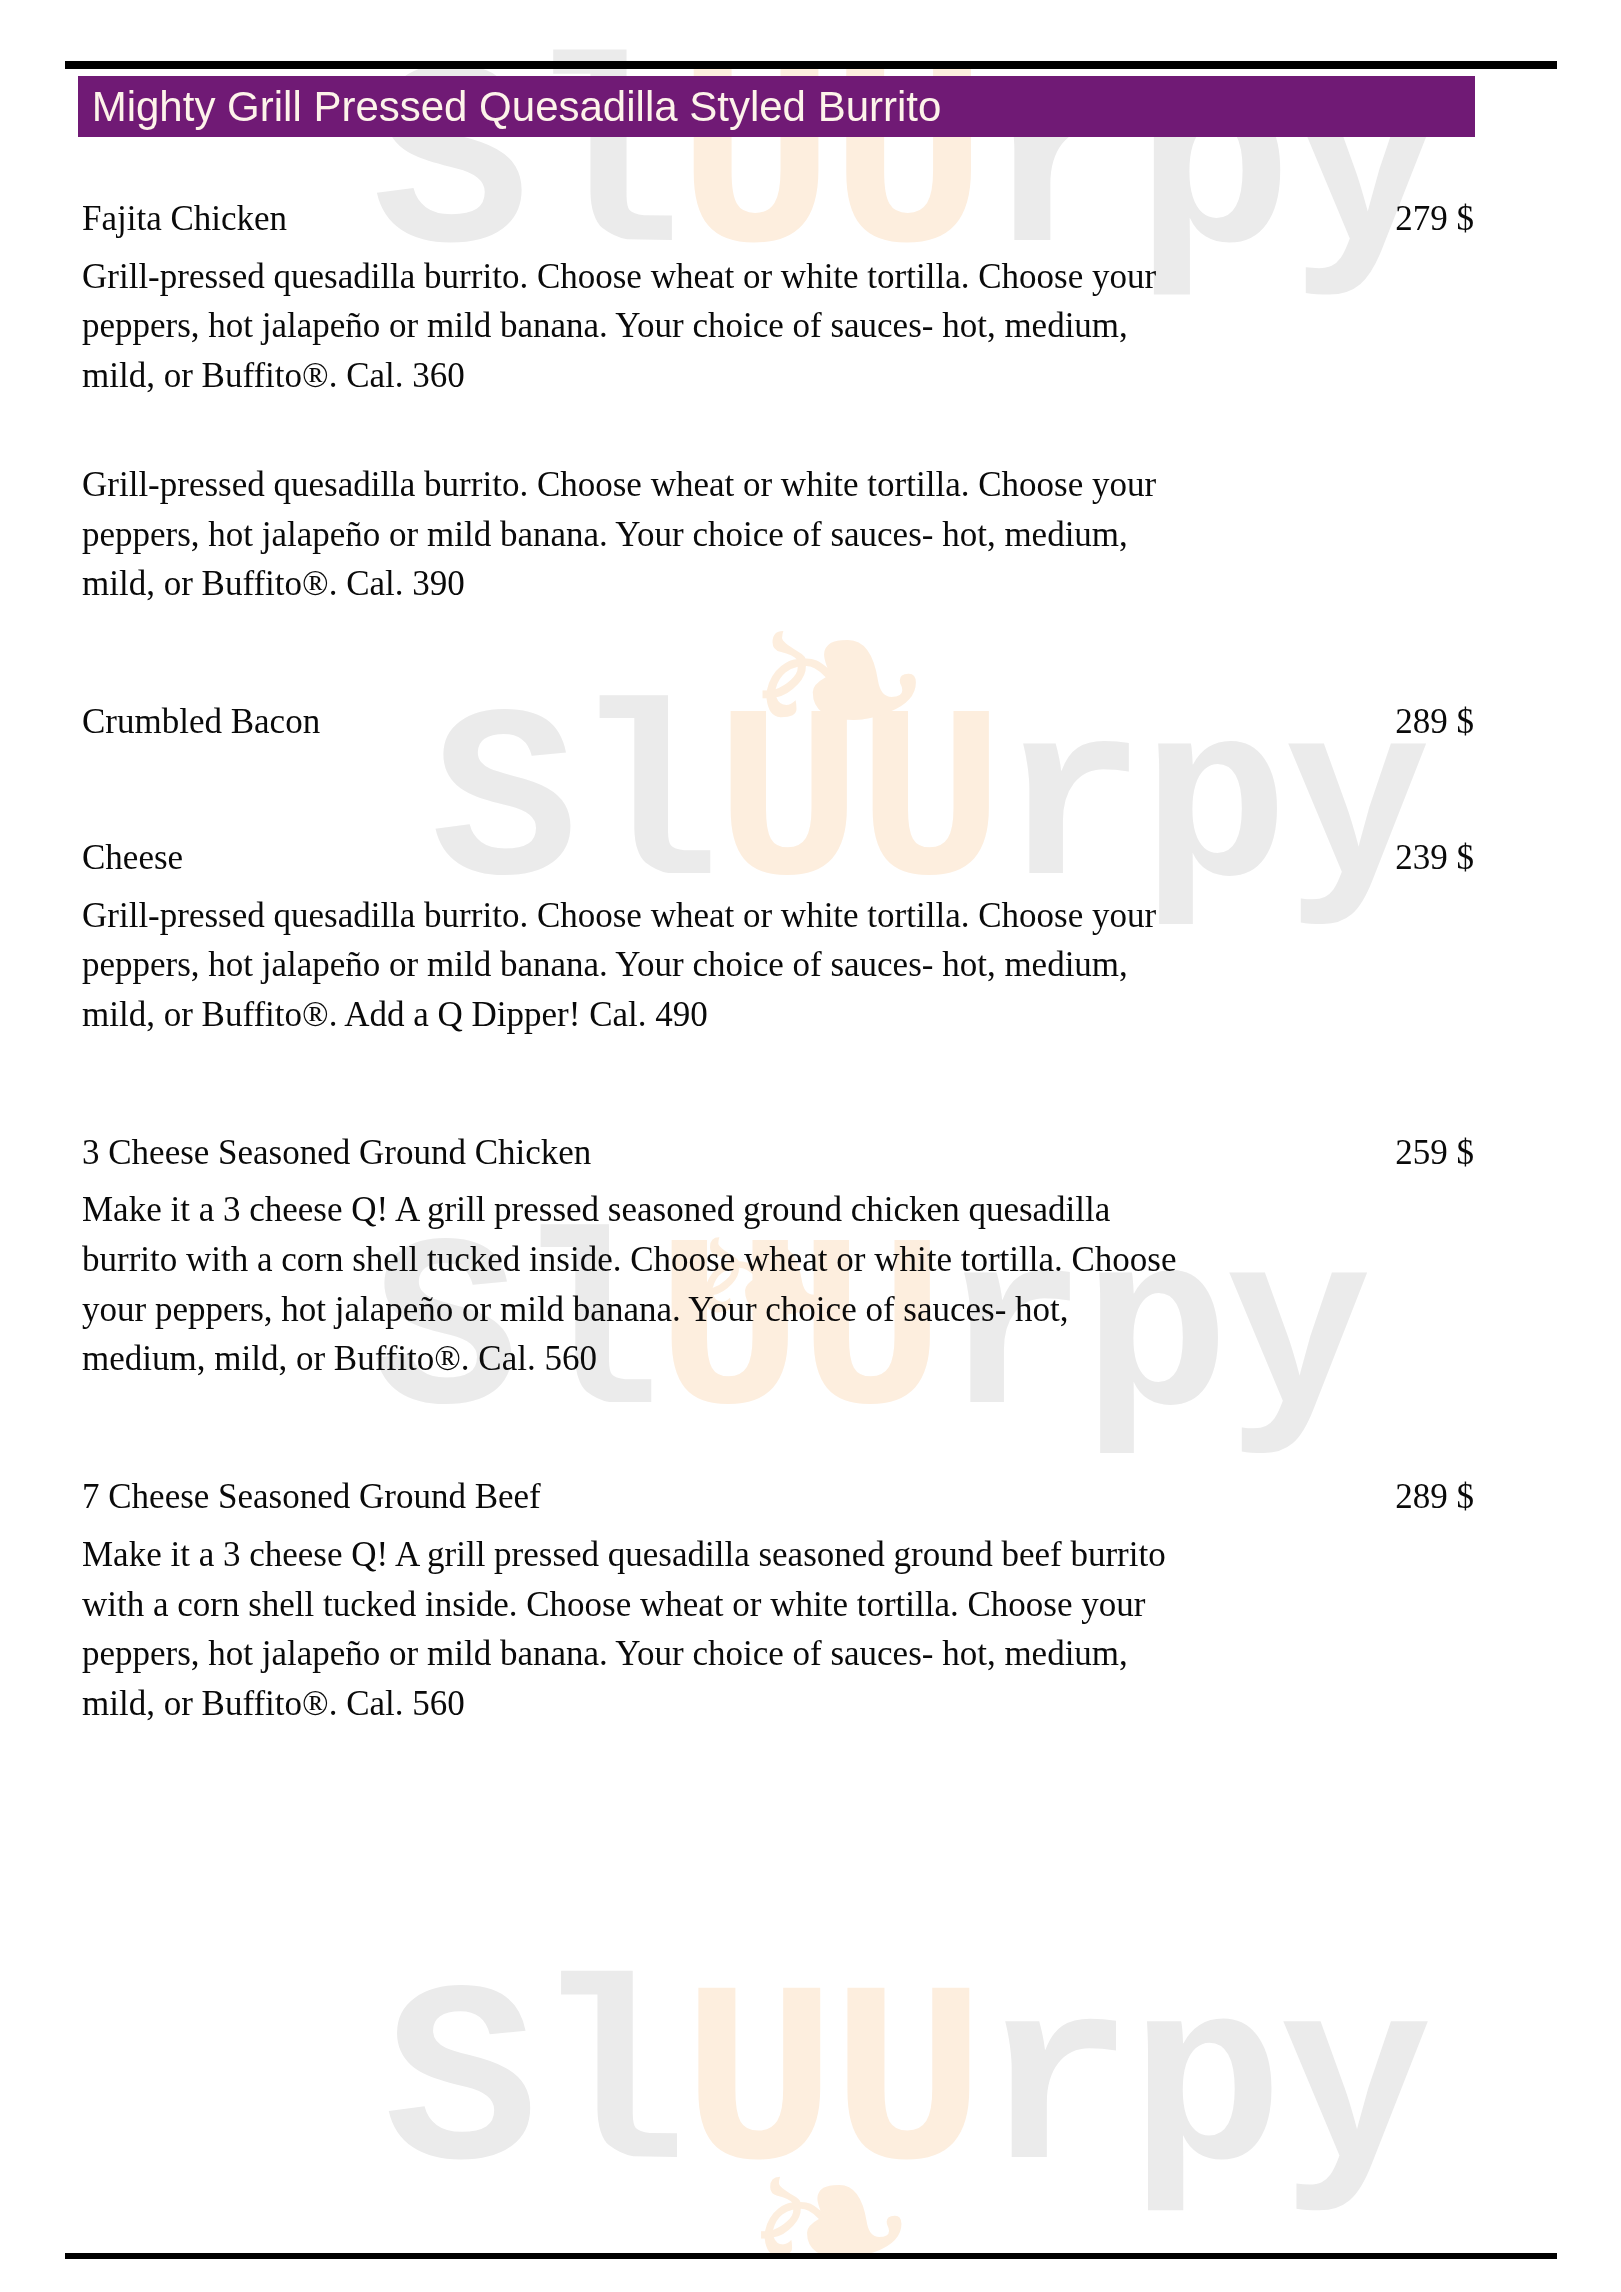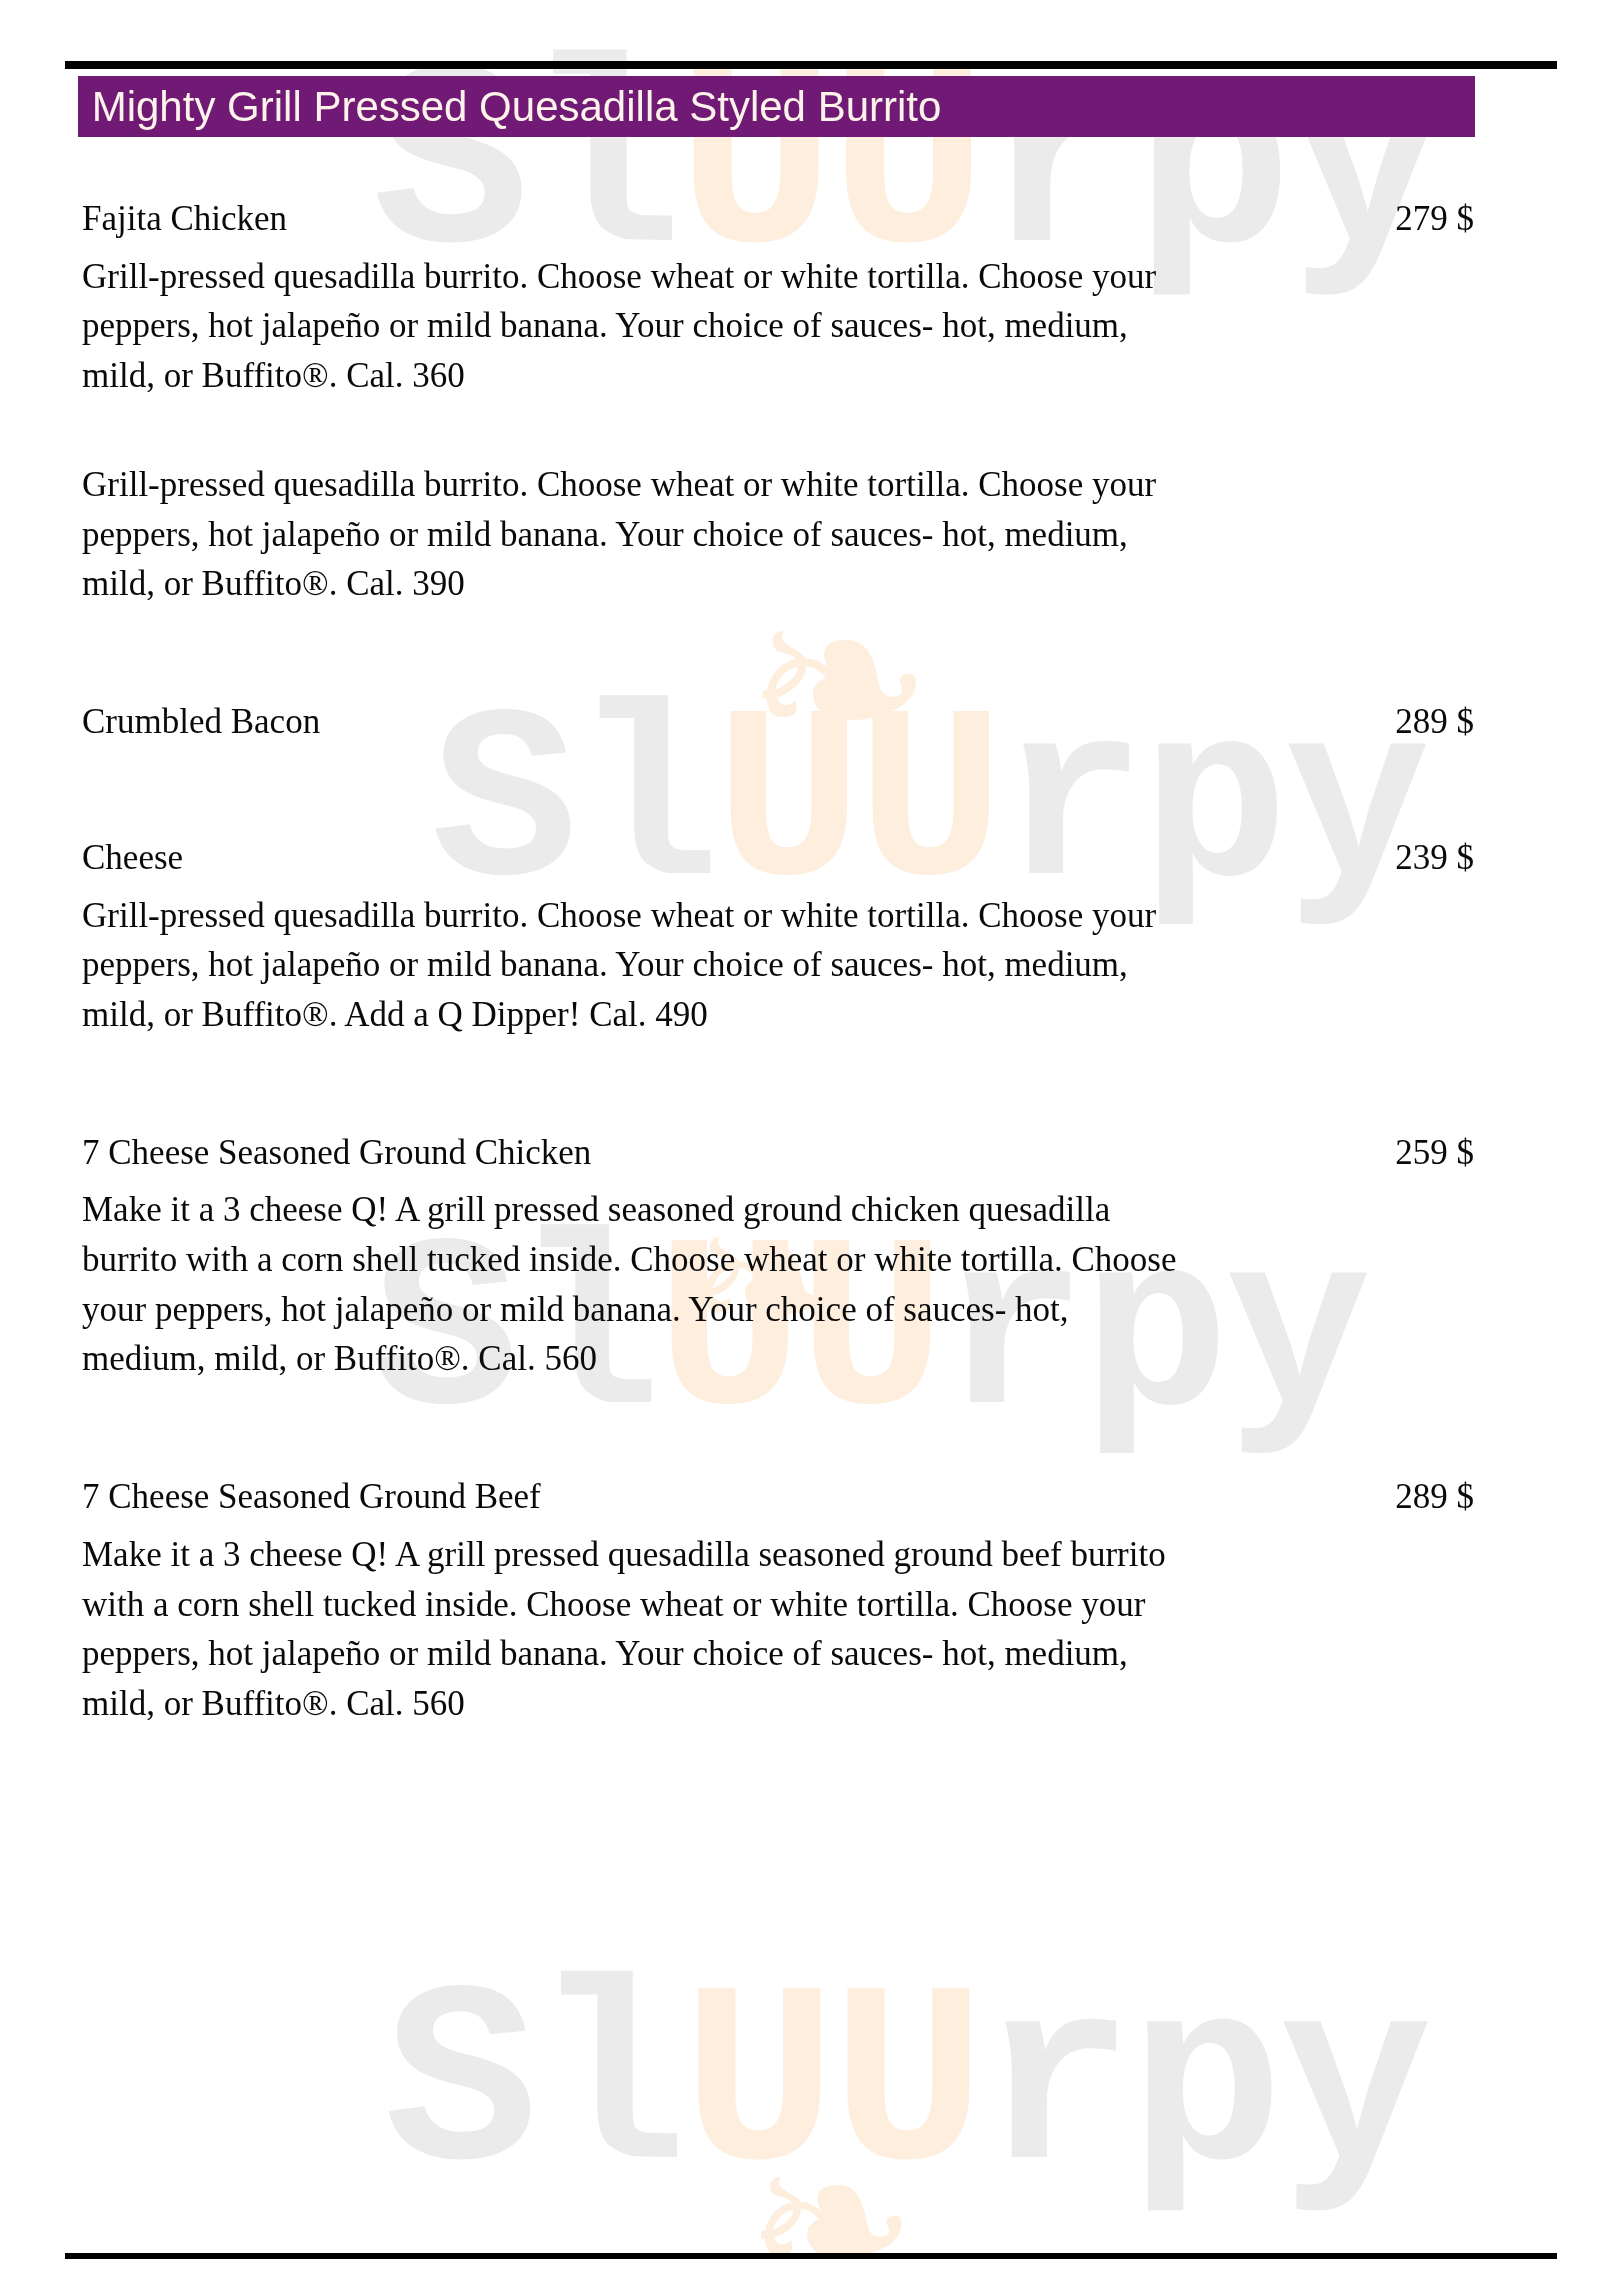--- a/index.html
+++ b/index.html
@@ -181,21 +181,21 @@
     <div class="item">
       <div class="item-head">
         <div class="item-name">Cheese</div>
         <div class="item-price">239 $</div>
       </div>
       <div class="item-desc">Grill-pressed quesadilla burrito. Choose wheat or white tortilla. Choose your peppers, hot jalapeño or mild banana. Your choice of sauces- hot, medium, mild, or Buffito®. Add a Q Dipper! Cal. 490</div>
     </div>
 
     <div class="item">
       <div class="item-head">
-        <div class="item-name">7 Cheese Seasoned Ground Chicken</div>
+        <div class="item-name">3 Cheese Seasoned Ground Chicken</div>
         <div class="item-price">259 $</div>
       </div>
       <div class="item-desc">Make it a 3 cheese Q! A grill pressed seasoned ground chicken quesadilla burrito with a corn shell tucked inside. Choose wheat or white tortilla. Choose your peppers, hot jalapeño or mild banana. Your choice of sauces- hot, medium, mild, or Buffito®. Cal. 560</div>
     </div>
 
     <div class="item">
       <div class="item-head">
         <div class="item-name">7 Cheese Seasoned Ground Beef</div>
         <div class="item-price">289 $</div>
       </div>

